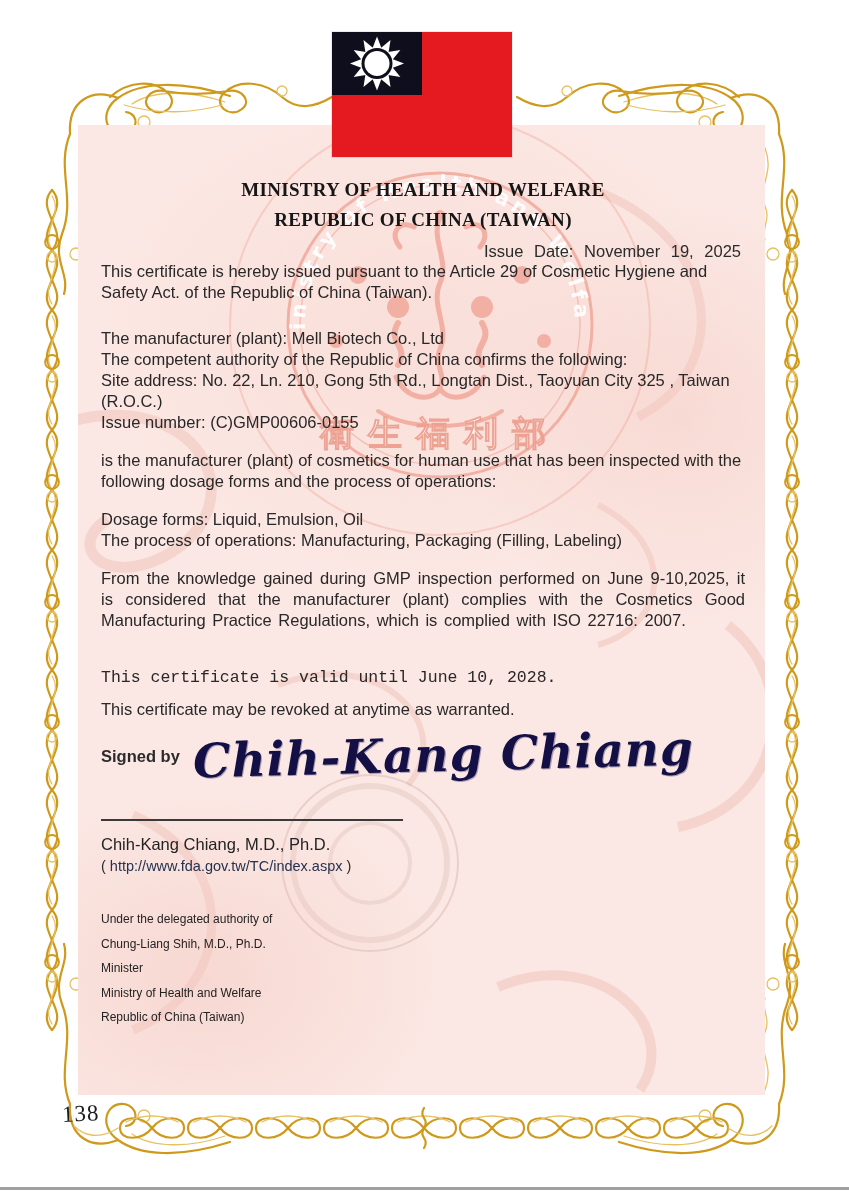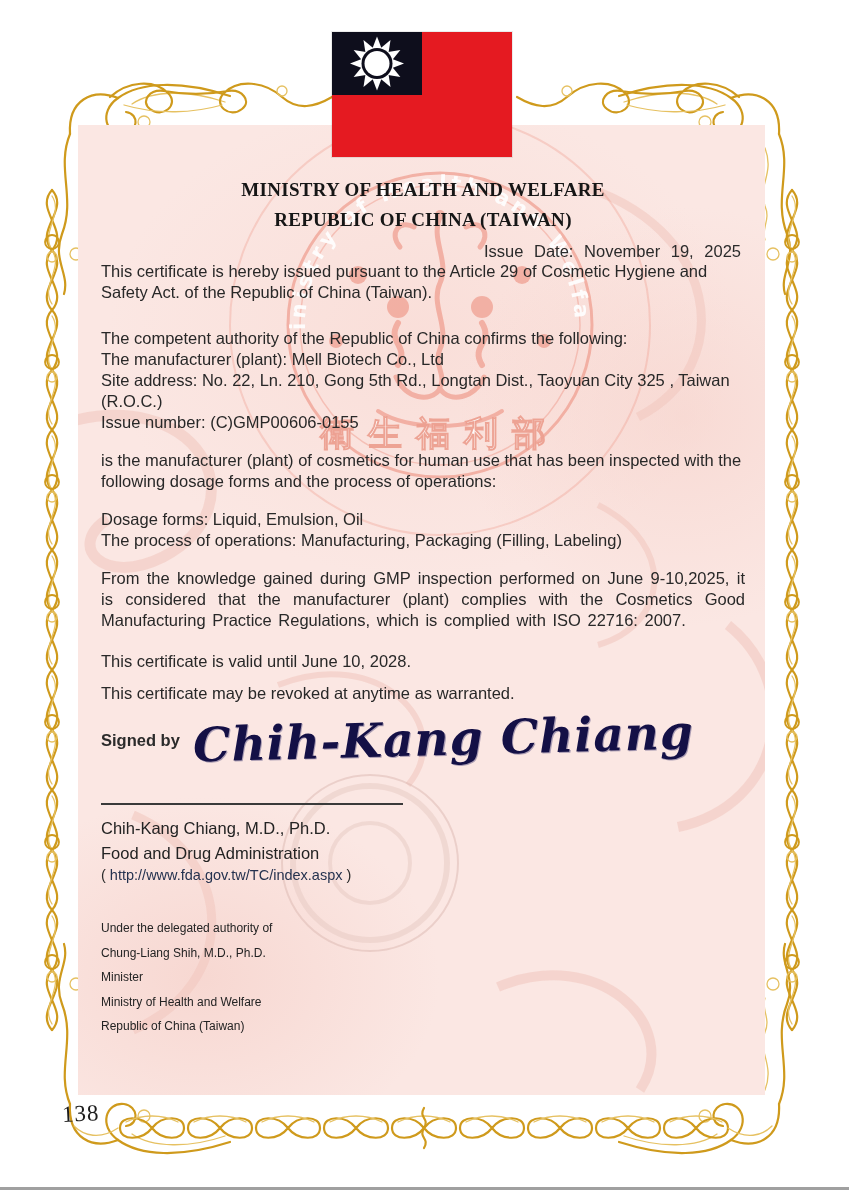--- a/index.html
+++ b/index.html
@@ -50,21 +50,21 @@
   .title { font-family:"Liberation Serif", serif; font-weight:700; font-size:19px;
            letter-spacing:.3px; color:#161616; text-align:center; line-height:30px; }
   .issue-line { margin-top:7px; text-align:right; font-size:16.5px; color:#2b2b2b;
                 word-spacing:6px; padding-right:4px; }
   .bt { font-size:16.5px; line-height:21px; color:#282828; }
   .p1 { margin-top:0; }
   .p2 { margin-top:25px; }
   .p3 { margin-top:17px; }
   .p4 { margin-top:17px; }
   .p5 { margin-top:17px; text-align:justify; word-spacing:2px; }
-  .valid  { margin-top:20px; }
+  .valid  { margin-top:36px;font-family:Liberation Mono, monospace; }
   .revoke { margin-top:11px; }
   .sig-row { position:relative; height:86px; margin-top:17px; }
   .signed-by { position:absolute; left:0; top:10px; font-size:16.5px; font-weight:bold; color:#2b2b2b; }
   .sig-script {
     position:absolute; left:92px; top:-10px;
     font-family:"DejaVu Serif", serif; font-style:italic; font-weight:bold;
     font-size:47px; color:#141046; transform:rotate(-1.5deg);
     text-shadow:1px 1px 0 rgba(20,16,90,.35); letter-spacing:1px; white-space:nowrap;
   }
   .sig-line { width:302px; border-bottom:2.5px solid #3a3a3a; margin-top:-4px; }
@@ -210,22 +210,22 @@
       <div class="title">REPUBLIC OF CHINA (TAIWAN)</div>
 
       <div class="issue-line">
         <span>Issue Date:</span>
         <span>November 19, 2025</span>
       </div>
 
       <div class="bt p1">This certificate is hereby issued pursuant to the Article 29 of Cosmetic Hygiene and Safety Act. of the Republic of China (Taiwan).</div>
 
       <div class="bt p2">
+        <div>The manufacturer (plant): Mell Biotech Co., Ltd</div>
         <div>The competent authority of the Republic of China confirms the following:</div>
-        <div>The manufacturer (plant): Mell Biotech Co., Ltd</div>
         <div>Site address: No. 22, Ln. 210, Gong 5th Rd., Longtan Dist., Taoyuan City 325 , Taiwan (R.O.C.)</div>
         <div>Issue number: (C)GMP00606-0155</div>
       </div>
 
       <div class="bt p3">is the manufacturer (plant) of cosmetics for human use that has been inspected with the following dosage forms and the process of operations:</div>
 
       <div class="bt p4">
         <div>Dosage forms: Liquid, Emulsion, Oil</div>
         <div>The process of operations: Manufacturing, Packaging (Filling, Labeling)</div>
       </div>
@@ -236,21 +236,20 @@
       <div class="bt revoke">This certificate may be revoked at anytime as warranted.</div>
 
       <div class="sig-row">
         <span class="signed-by">Signed by</span>
         <span class="sig-script">Chih-Kang Chiang</span>
       </div>
       <div class="sig-line"></div>
 
       <div class="sig-block">
         <div>Chih-Kang Chiang, M.D., Ph.D.</div>
-        <div>Food and Drug Administration</div>
       </div>
       <div class="url-line">
         <span>( </span><span class="url">http://www.fda.gov.tw/TC/index.aspx</span><span> )</span>
       </div>
 
       <div class="delegation">
         <div>Under the delegated authority of</div>
         <div>Chung-Liang Shih, M.D., Ph.D.</div>
         <div>Minister</div>
         <div>Ministry of Health and Welfare</div>

